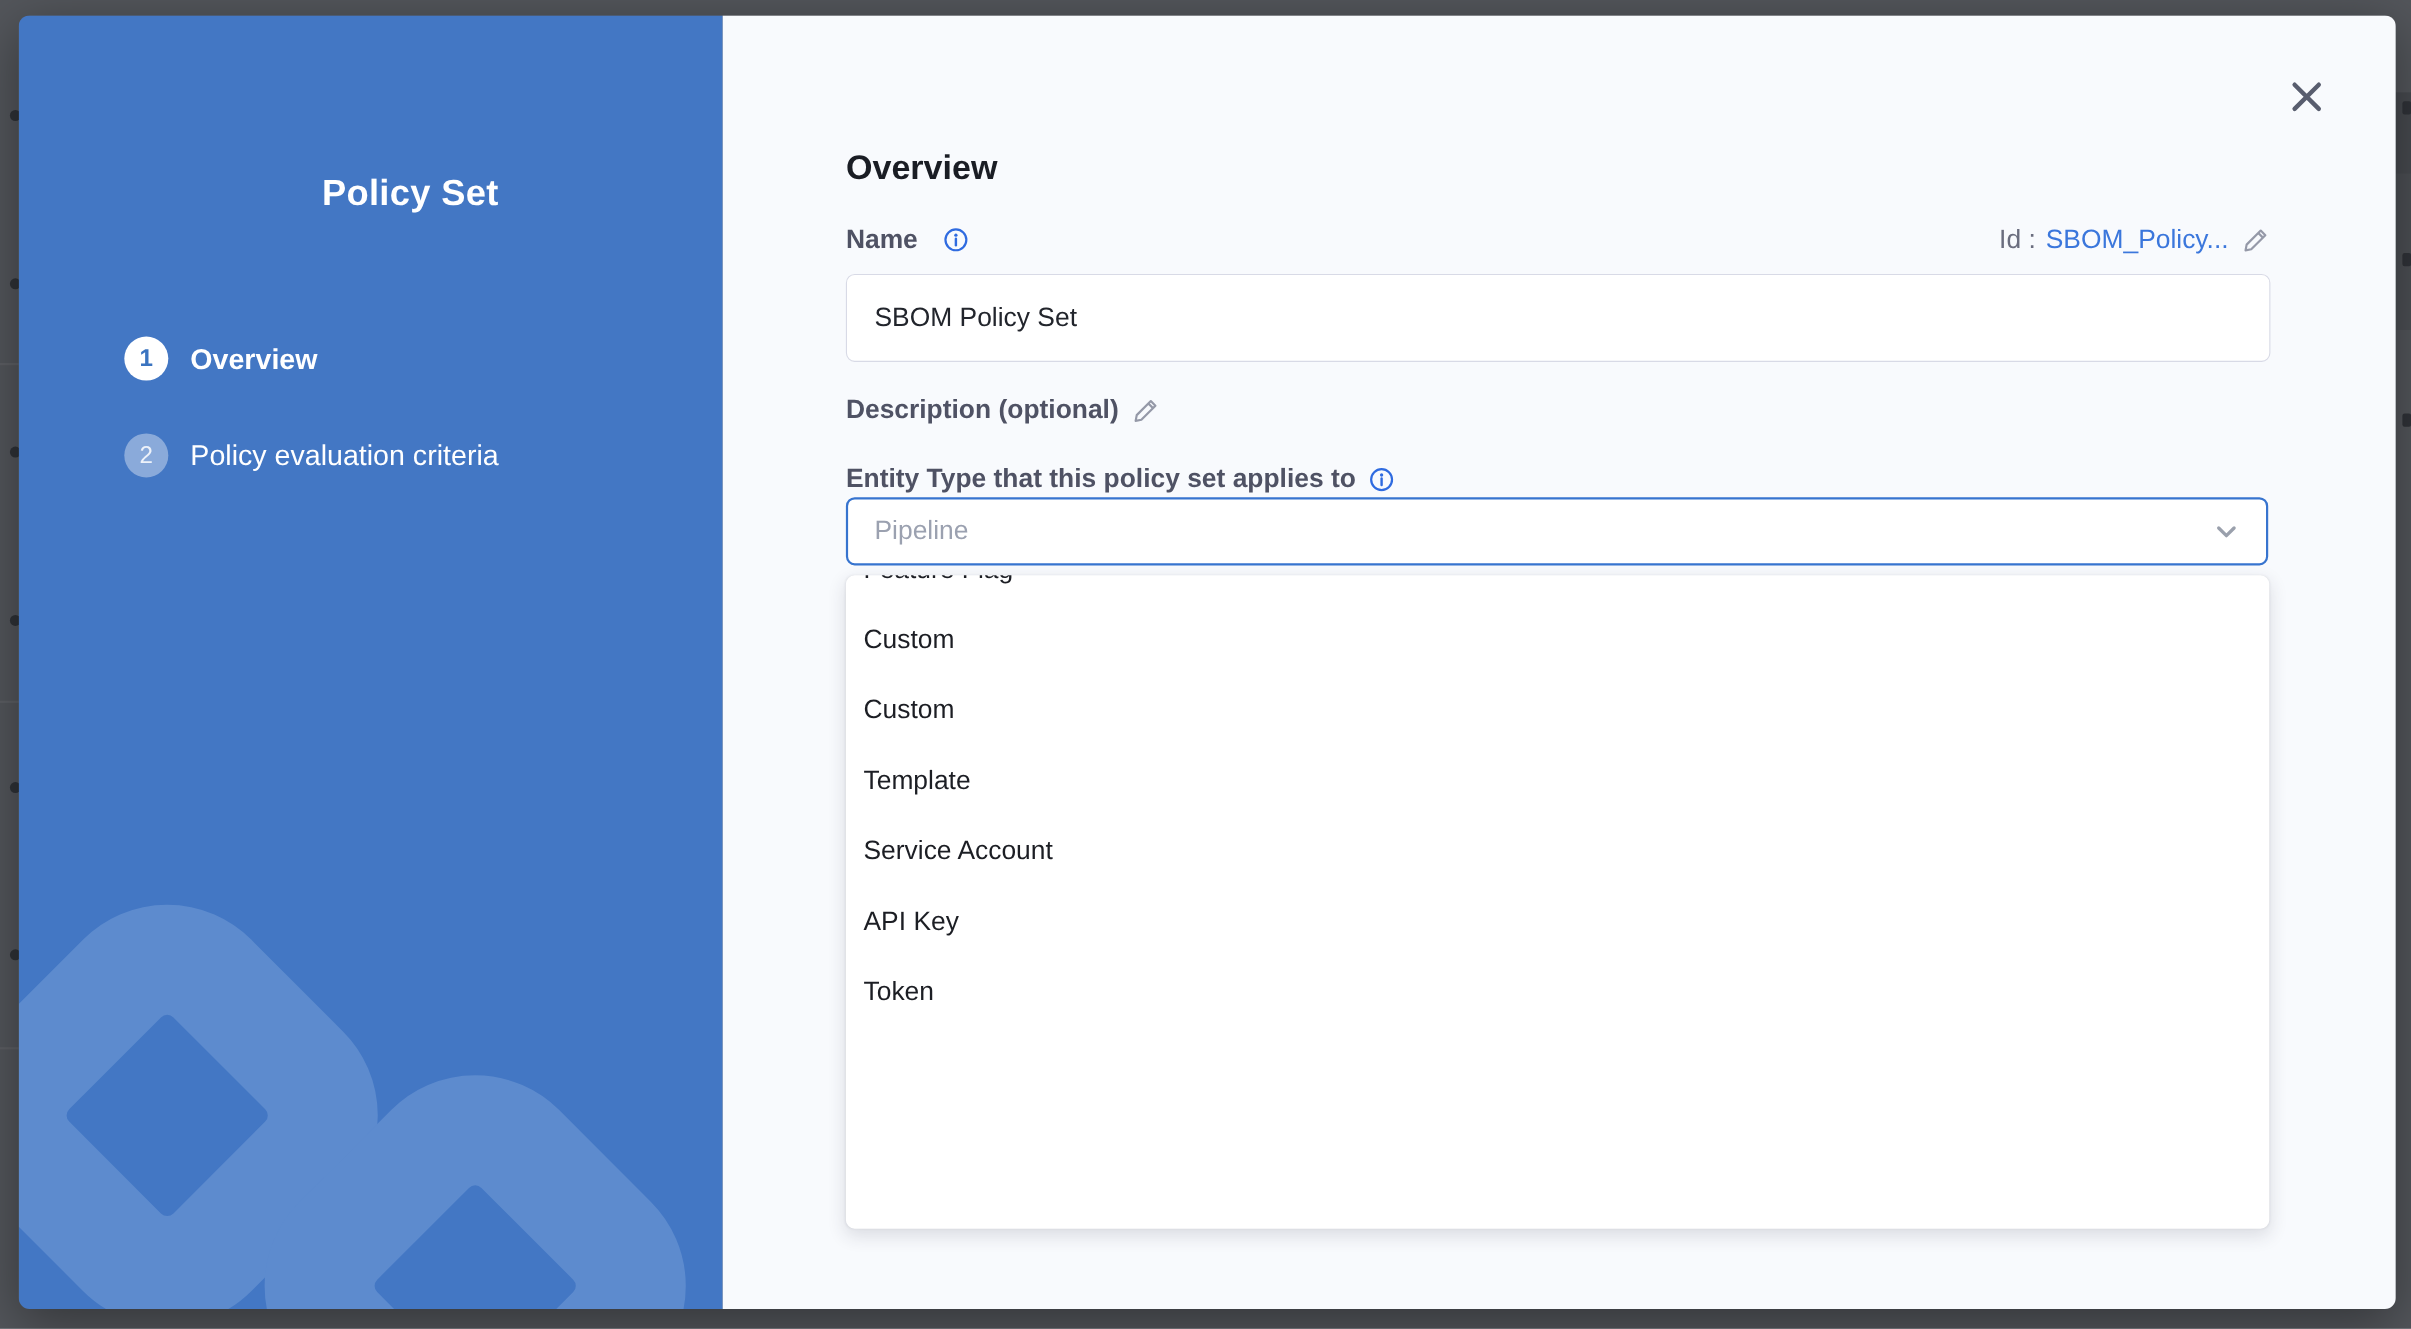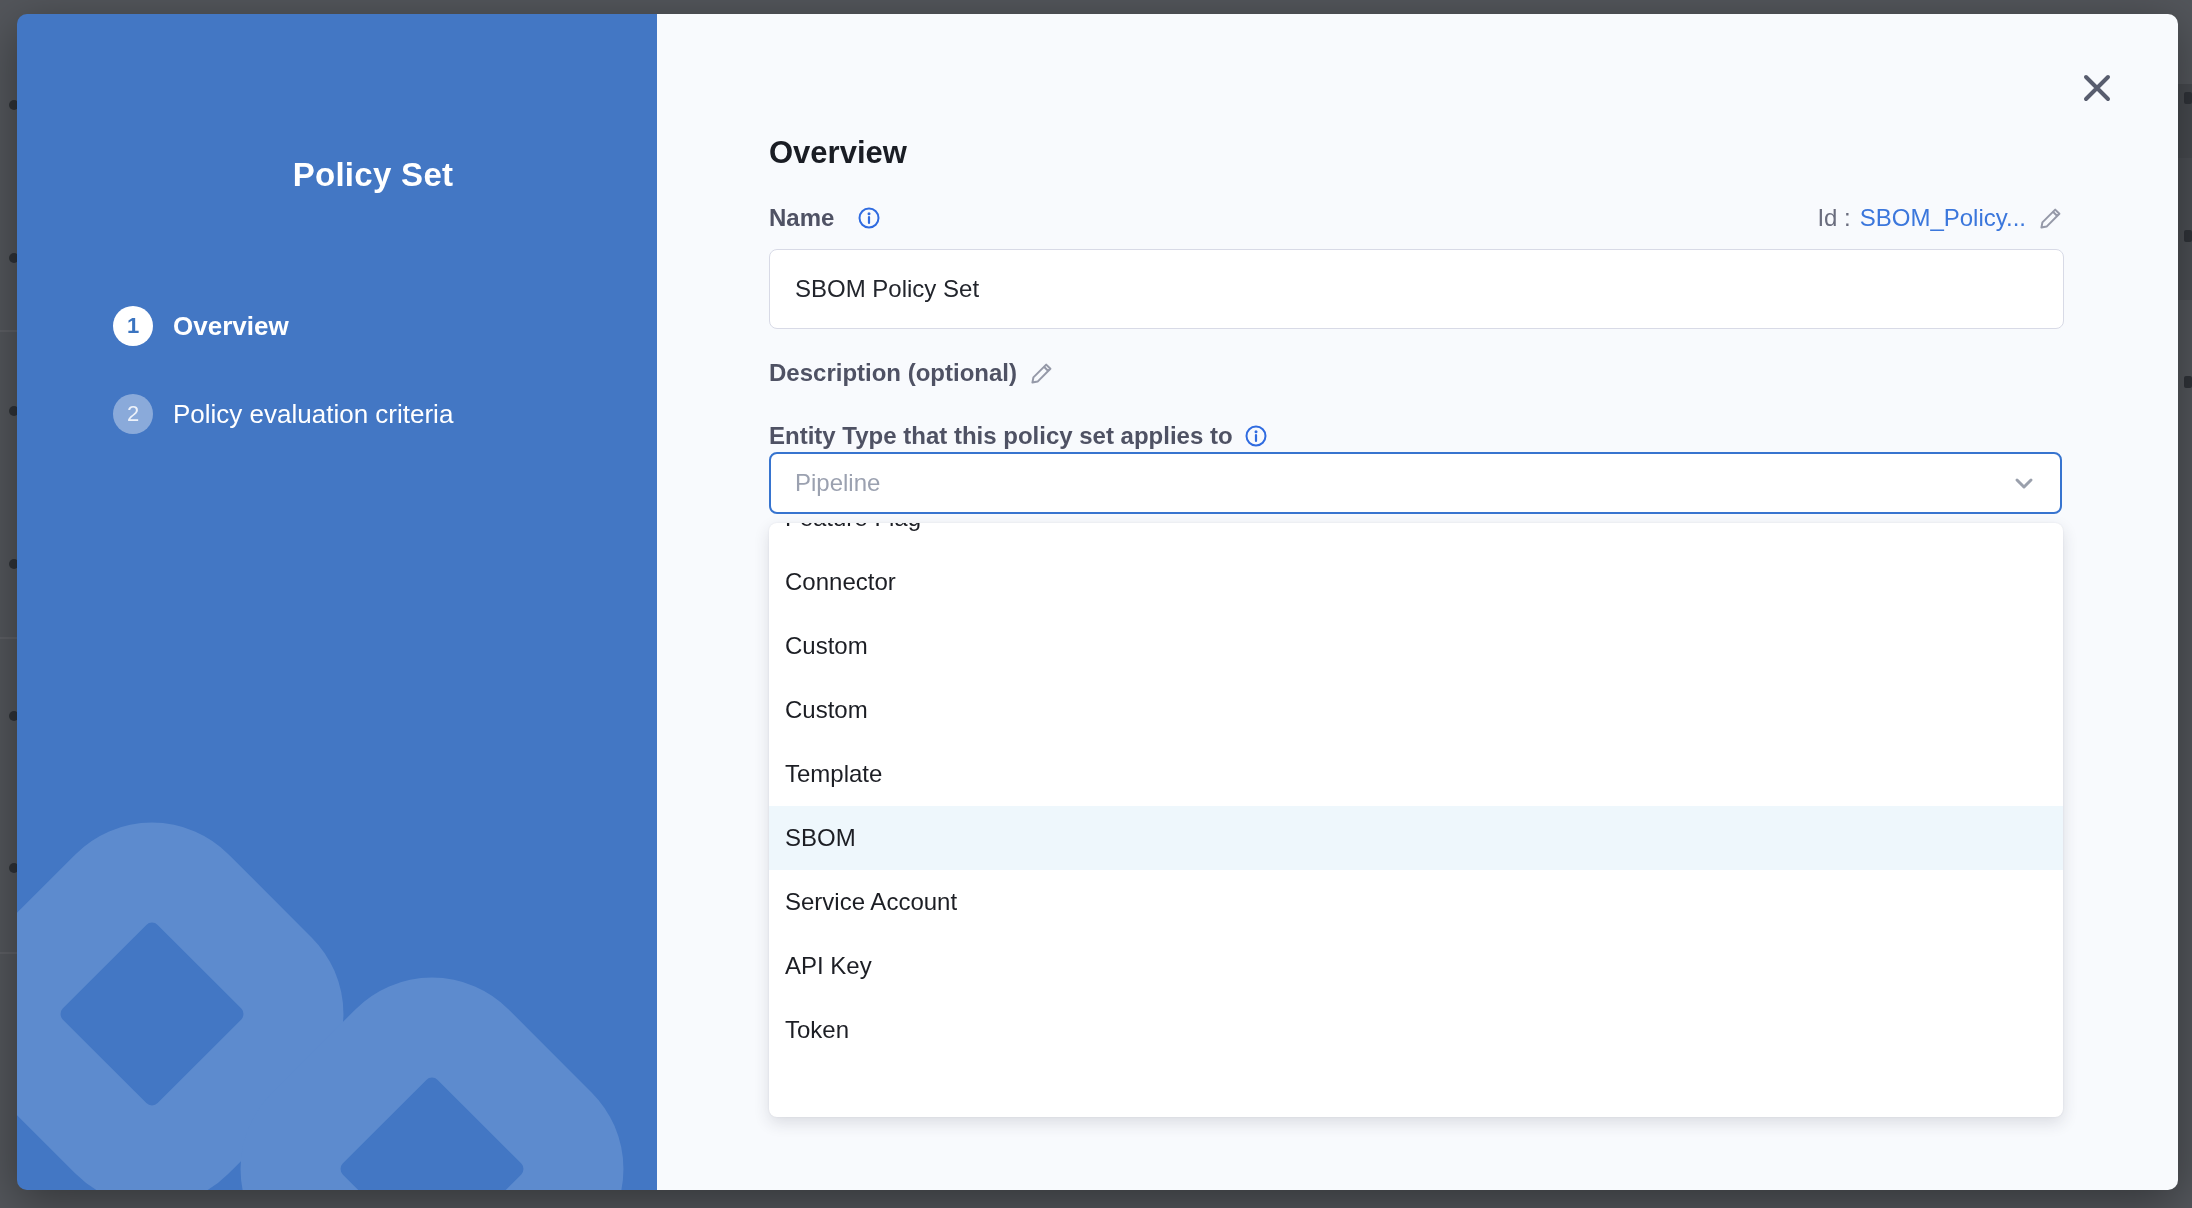--- a/index.html
+++ b/index.html
@@ -195,33 +195,27 @@
       <svg width="28" height="28" viewBox="0 0 28 28">
         <path d="M7 11 l7 7 7-7" fill="none" stroke="#9aa0ac" stroke-width="3" stroke-linecap="round" stroke-linejoin="round"></path>
       </svg>
     </div>
 
     <div class="dropdown">
         <div class="dropdown-item partial">
         <span>Feature Flag</span>
       </div>
         <div class="dropdown-item">
-        <span>Connector</span>
-      </div>
-        <div class="dropdown-item">
         <span>Custom</span>
       </div>
         <div class="dropdown-item">
         <span>Custom</span>
       </div>
         <div class="dropdown-item">
         <span>Template</span>
-      </div>
-        <div class="dropdown-item selected">
-        <span>SBOM</span>
       </div>
         <div class="dropdown-item">
         <span>Service Account</span>
       </div>
         <div class="dropdown-item">
         <span>API Key</span>
       </div>
         <div class="dropdown-item">
         <span>Token</span>
       </div>

